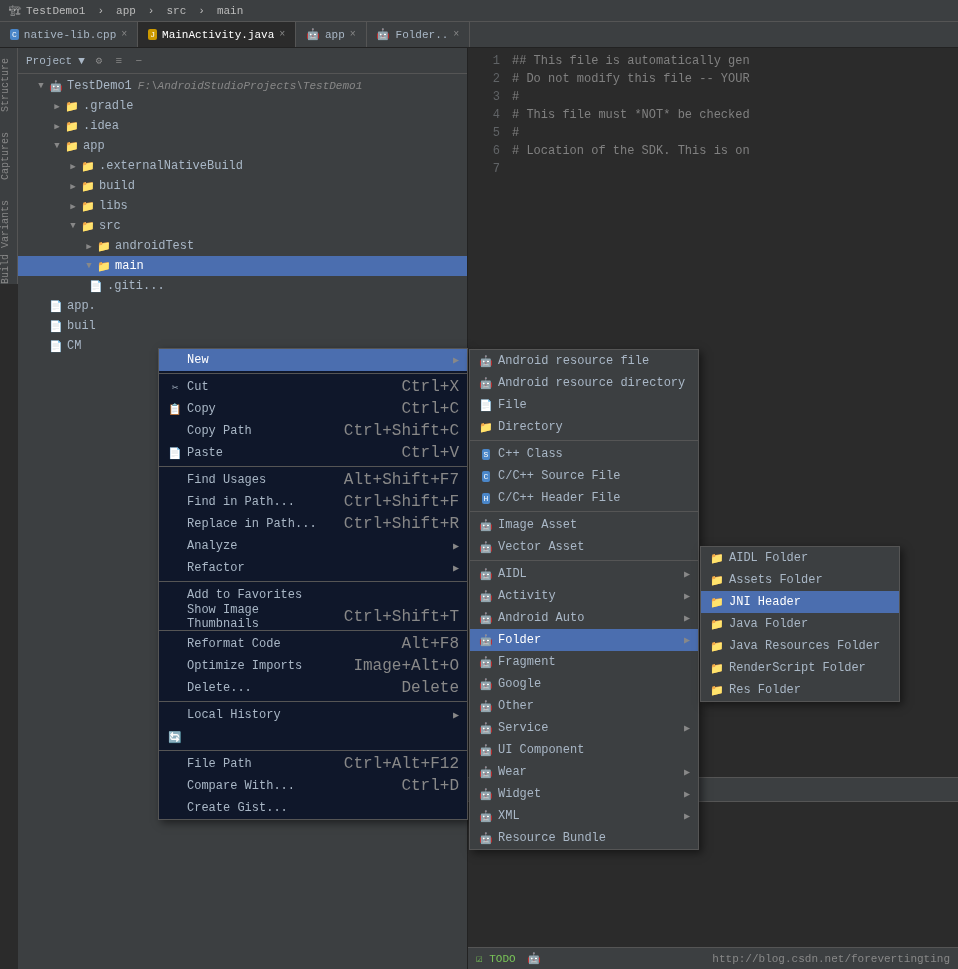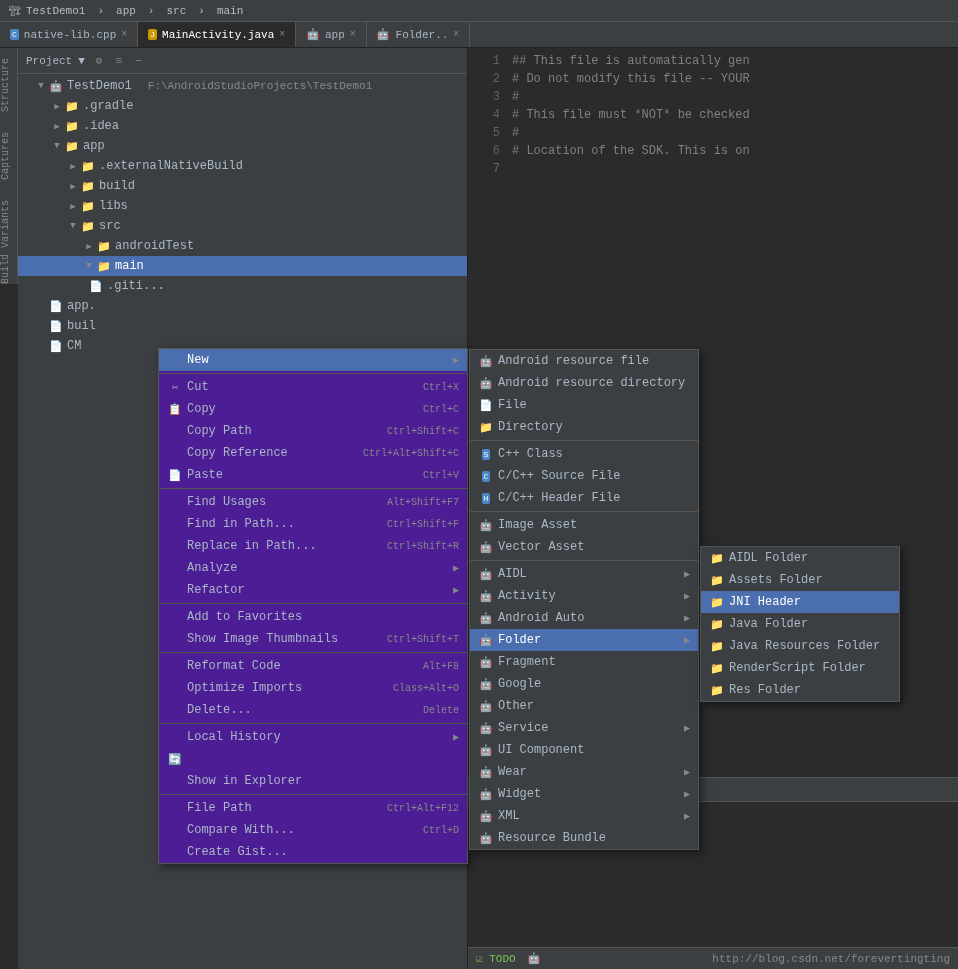--- a/index.html
+++ b/index.html
@@ -126,21 +126,21 @@
     }
     .folder-icon { color: #e8b84b; font-size: 11px; }
     .file-icon { color: #6a9fb5; font-size: 11px; }
     .android-icon { color: #78c257; font-size: 11px; }
 
     
     .context-menu {
       position: absolute;
       left: 140px;
       top: 300px;
-      background: #4c1d95;
+      background: #0f172a;
       border: 1px solid #555;
       box-shadow: 3px 3px 8px rgba(0,0,0,0.5);
       z-index: 100;
       min-width: 310px;
       font-size: 12px;
     }
     .menu-item {
       display: flex;
       align-items: center;
       height: 22px;
@@ -150,21 +150,21 @@
       position: relative;
       gap: 4px;
     }
     .menu-item.highlighted { background: #4b6eaf; color: white; }
     .menu-item-icon {
       width: 16px; flex-shrink: 0;
       display: flex; align-items: center; justify-content: center;
       font-size: 11px;
     }
     .menu-item-label { flex: 1; }
-    .menu-item-shortcut { color: #888; font-size: 10px; margin-left: 20px; }
+    .menu-item-shortcut { color: #888; font-size: 16px; margin-left: 20px; }
     .menu-item-arrow { color: #888; font-size: 10px; }
     .menu-separator { height: 1px; background: #555; margin: 2px 0; }
 
     
     .submenu-new {
       position: absolute;
       left: 310px;
       top: 0px;
       background: #3c3f41;
       border: 1px solid #555;
@@ -335,21 +335,21 @@
         <span class="panel-icon-btn">−</span>
       </div>
     </div>
     <div class="tree-container">
 
       <div class="tree-item">
         <span class="tree-indent"></span>
         <span class="tree-arrow">▼</span>
         <span class="tree-icon android-icon">🤖</span>
         <span>TestDemo1</span>
-        <span style="color:#888; margin-left:16px; font-size:11px;">F:\AndroidStudioProjects\TestDemo1</span>
+        <span style="color:#888; margin-left:6px; font-size:11px;font-style:italic;">F:\AndroidStudioProjects\TestDemo1</span>
       </div>
 
       <div class="tree-item">
         <span class="tree-indent"></span>
         <span class="tree-indent"></span>
         <span class="tree-arrow">▶</span>
         <span class="tree-icon folder-icon">📁</span>
         <span>.gradle</span>
       </div>
 
@@ -469,25 +469,20 @@
         <span class="menu-item-icon">📋</span>
         <span class="menu-item-label">Copy</span>
         <span class="menu-item-shortcut">Ctrl+C</span>
       </div>
       <div class="menu-item">
         <span class="menu-item-icon"></span>
         <span class="menu-item-label">Copy Path</span>
         <span class="menu-item-shortcut">Ctrl+Shift+C</span>
       </div>
       <div class="menu-item">
-        <span class="menu-item-icon"></span>
-        <span class="menu-item-label">Copy Reference</span>
-        <span class="menu-item-shortcut">Ctrl+Alt+Shift+C</span>
-      </div>
-      <div class="menu-item">
         <span class="menu-item-icon">📄</span>
         <span class="menu-item-label">Paste</span>
         <span class="menu-item-shortcut">Ctrl+V</span>
       </div>
       <div class="menu-separator"></div>
       <div class="menu-item">
         <span class="menu-item-icon"></span>
         <span class="menu-item-label">Find Usages</span>
         <span class="menu-item-shortcut">Alt+Shift+F7</span>
       </div>
@@ -523,39 +518,35 @@
       </div>
       <div class="menu-separator"></div>
       <div class="menu-item">
         <span class="menu-item-icon"></span>
         <span class="menu-item-label">Reformat Code</span>
         <span class="menu-item-shortcut">Alt+F8</span>
       </div>
       <div class="menu-item">
         <span class="menu-item-icon"></span>
         <span class="menu-item-label">Optimize Imports</span>
-        <span class="menu-item-shortcut">Class+Alt+O</span>
+        <span class="menu-item-shortcut">Image+Alt+O</span>
       </div>
       <div class="menu-item">
         <span class="menu-item-icon"></span>
         <span class="menu-item-label">Delete...</span>
         <span class="menu-item-shortcut">Delete</span>
       </div>
       <div class="menu-separator"></div>
       <div class="menu-item">
         <span class="menu-item-icon"></span>
         <span class="menu-item-label">Local History</span>
         <span class="menu-item-arrow">▶</span>
       </div>
       <div class="menu-item">
         <span class="menu-item-icon" style="color:#6897bb;">🔄</span>
-      </div>
-      <div class="menu-item">
-        <span class="menu-item-icon"></span>
-        <span class="menu-item-label">Show in Explorer</span>
       </div>
       <div class="menu-separator"></div>
       <div class="menu-item">
         <span class="menu-item-icon"></span>
         <span class="menu-item-label">File Path</span>
         <span class="menu-item-shortcut">Ctrl+Alt+F12</span>
       </div>
       <div class="menu-item">
         <span class="menu-item-icon"></span>
         <span class="menu-item-label">Compare With...</span>

